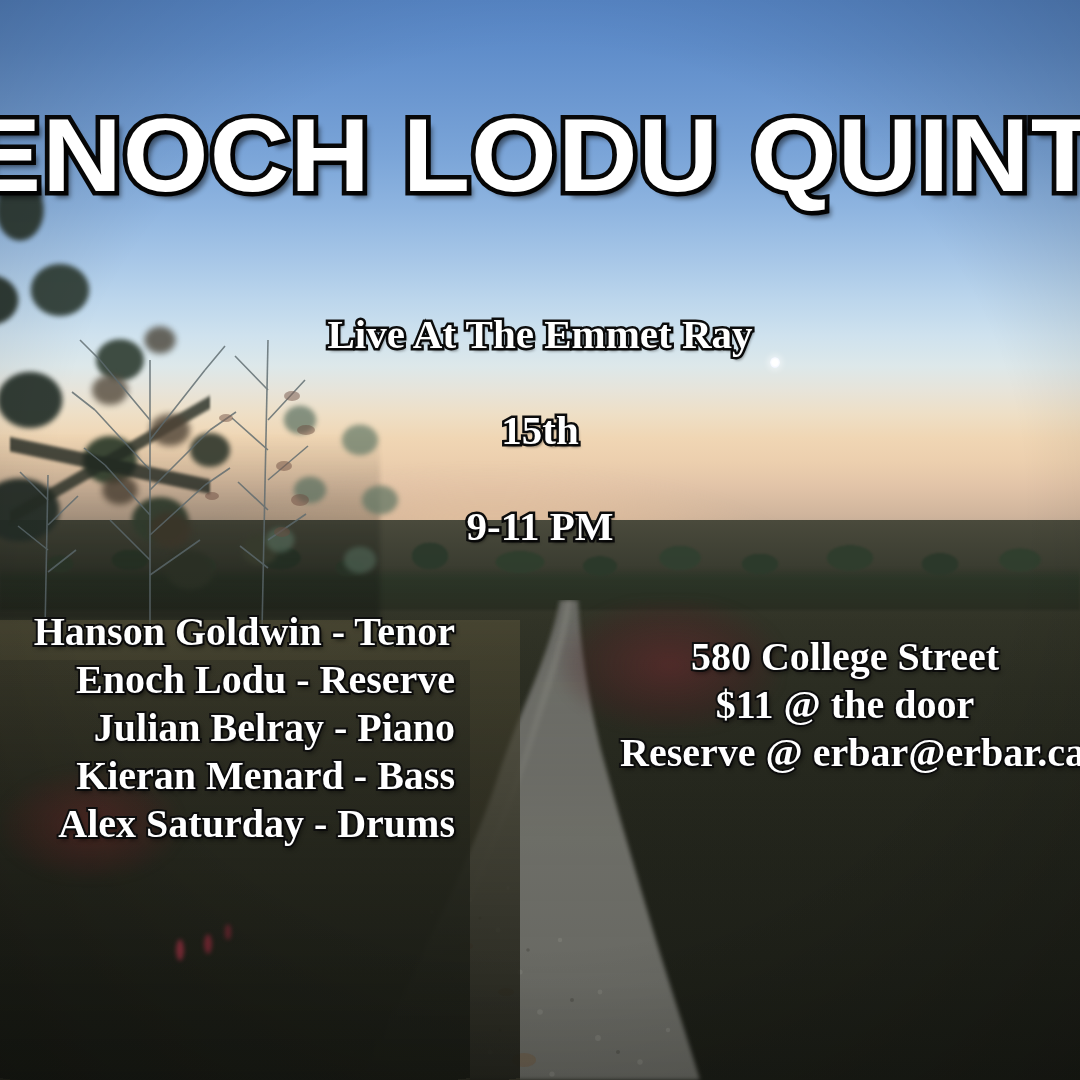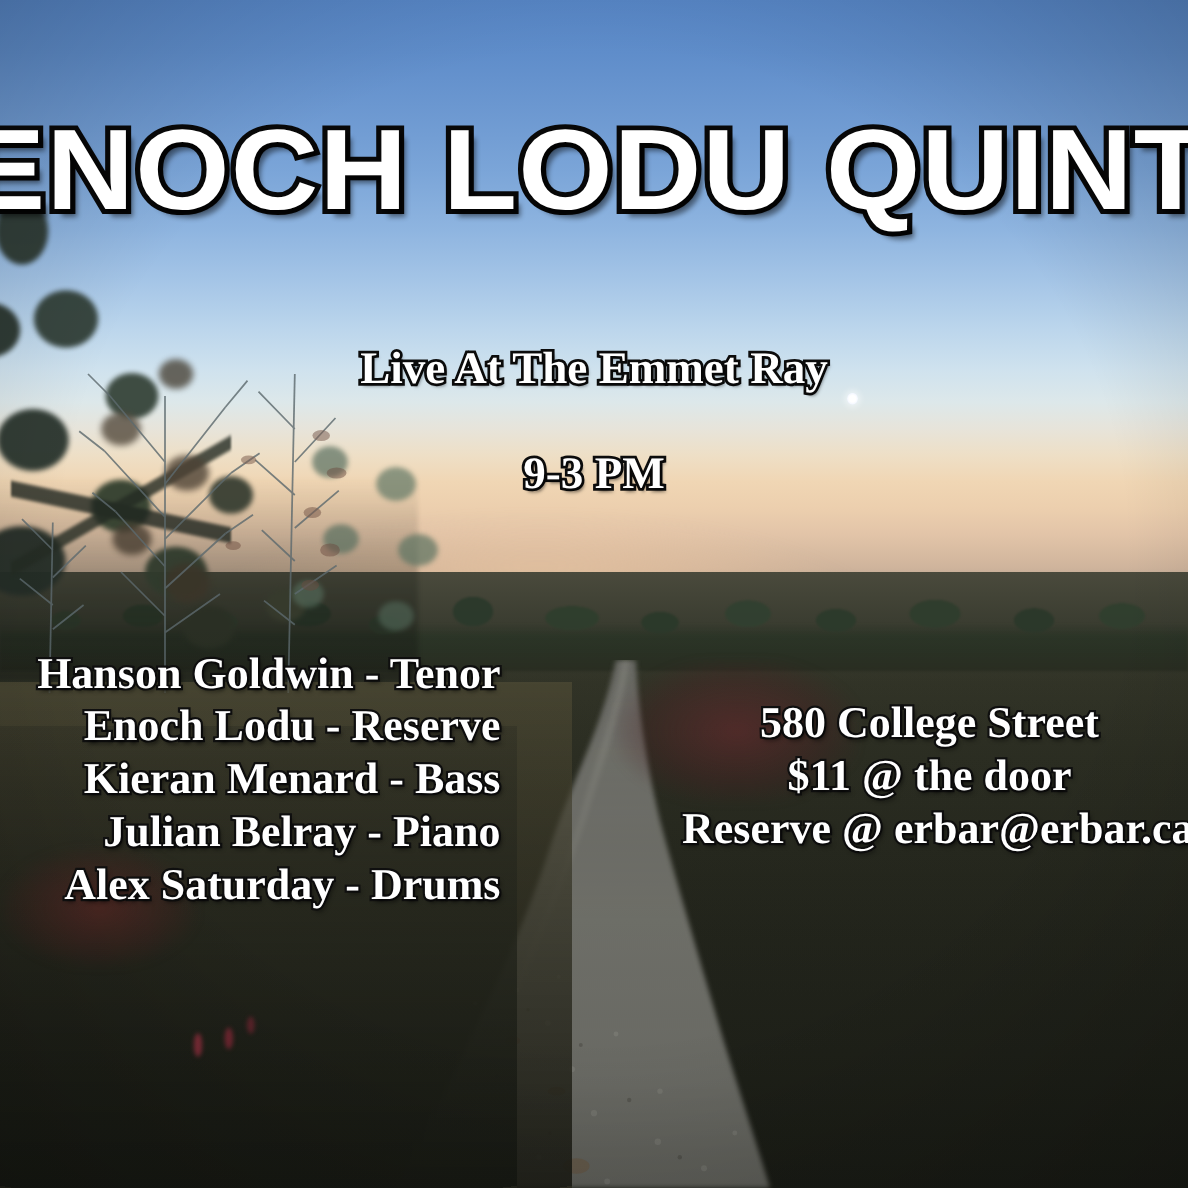--- a/index.html
+++ b/index.html
@@ -222,21 +222,21 @@
     font-size:41px;
     line-height:48px;
     -webkit-text-stroke:5px #0c0c0c;
     paint-order:stroke fill;
     text-shadow:2px 3px 3px rgba(0,0,0,.5);
     white-space:pre-line;
   }
   #subtitle .l{display:block;}
 
   #lineup{
-    left:0;width:455px;top:588px;
+    left:0;width:455px;top:608px;
     text-align:right;
     font-size:40px;
     line-height:48px;
     -webkit-text-stroke:4px #101010;
     paint-order:stroke fill;
     text-shadow:2px 3px 4px rgba(0,0,0,.6);
     white-space:nowrap;
   }
   #lineup .l{display:block;}
 
@@ -353,28 +353,29 @@
   <div class="layer grass-left"></div>
   <div class="layer shrub-red-r"></div>
   <div class="layer flowers"></div>
   <div class="layer dusk"></div>
   <div class="layer vignette"></div>
 
   <div class="txt" id="title">ENOCH LODU QUINTET</div>
 
   <div class="txt slab" id="subtitle">
     <span class="l">Live At The Emmet Ray</span>
-    <span class="l">9-3 PM</span>
+    <span class="l">15th</span>
+    <span class="l">9-11 PM</span>
   </div>
 
   <div class="txt slab" id="lineup">
     <span class="l">Hanson Goldwin - Tenor</span>
     <span class="l">Enoch Lodu - Reserve</span>
+    <span class="l">Julian Belray - Piano</span>
     <span class="l">Kieran Menard - Bass</span>
-    <span class="l">Julian Belray - Piano</span>
     <span class="l">Alex Saturday - Drums</span>
   </div>
 
   <div class="txt slab" id="details">
     <span class="l">580 College Street</span>
     <span class="l">$11 @ the door</span>
     <span class="l">Reserve @ erbar@erbar.ca</span>
   </div>
 
 </div>

